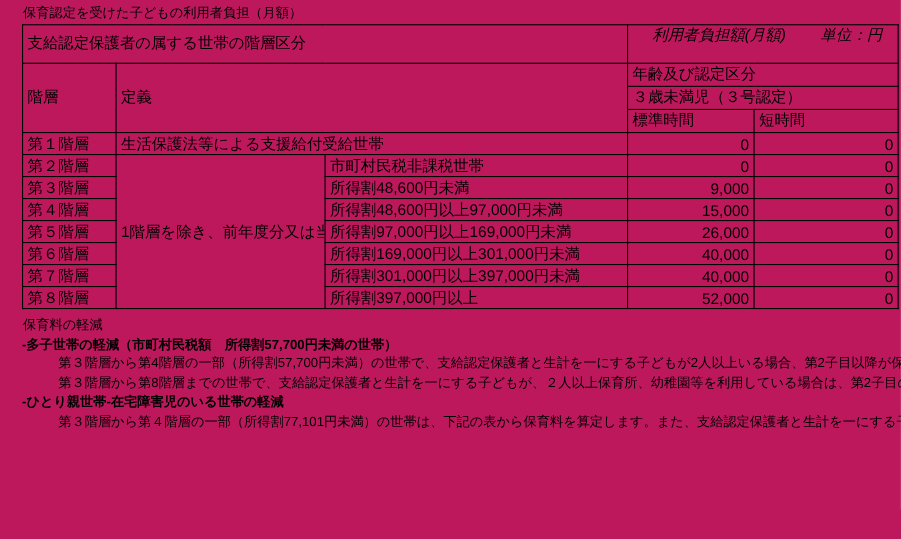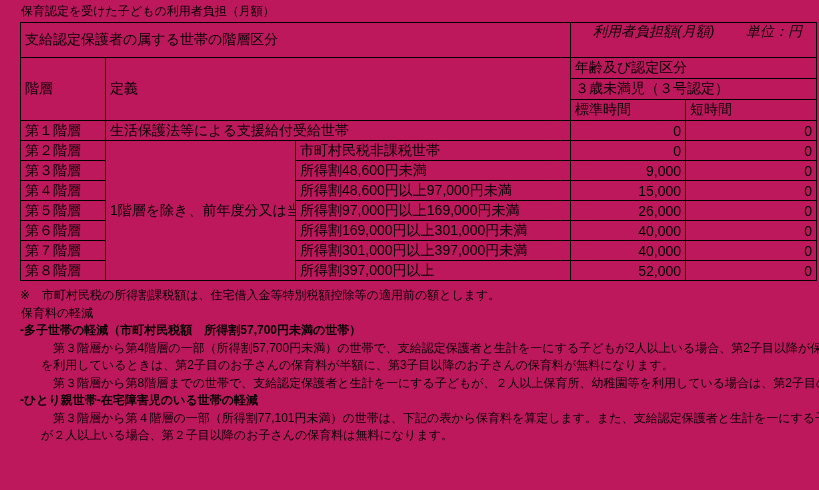--- a/index.html
+++ b/index.html
@@ -161,33 +161,30 @@
     <tr>
       <td>第８階層</td>
       <td>所得割397,000円以上</td>
       <td class="num">52,000</td>
       <td class="num">0</td>
     </tr>
   </tbody>
     </table>
 
   <div class="notes">
-    <div class="note-line asterisk">※　市町村民税の所得割課税額は、住宅借入金等特別税額控除等の適用前の額とします。</div>
     <div class="note-line reduction-title">保育料の軽減</div>
 
     <div>
       <div class="note-line heading">‐多子世帯の軽減（市町村民税額　所得割57,700円未満の世帯）</div>
       <div class="note-line body">　第３階層から第4階層の一部（所得割57,700円未満）の世帯で、支給認定保護者と生計を一にする子どもが2人以上いる場合、第2子目以降が保育所</div>
-      <div class="note-line body">を利用しているときは、第2子目のお子さんの保育料が半額に、第3子目以降のお子さんの保育料が無料になります。</div>
     </div>
 
     <div>
       <div class="note-line body">　第３階層から第8階層までの世帯で、支給認定保護者と生計を一にする子どもが、２人以上保育所、幼稚園等を利用している場合は、第2子目のお子さ</div>
     </div>
 
     <div>
       <div class="note-line heading">‐ひとり親世帯‐在宅障害児のいる世帯の軽減</div>
       <div class="note-line body">　第３階層から第４階層の一部（所得割77,101円未満）の世帯は、下記の表から保育料を算定します。また、支給認定保護者と生計を一にする子ども</div>
-      <div class="note-line body">が２人以上いる場合、第２子目以降のお子さんの保育料は無料になります。</div>
     </div>
   </div>
 
 </div>
 
 </body></html>

